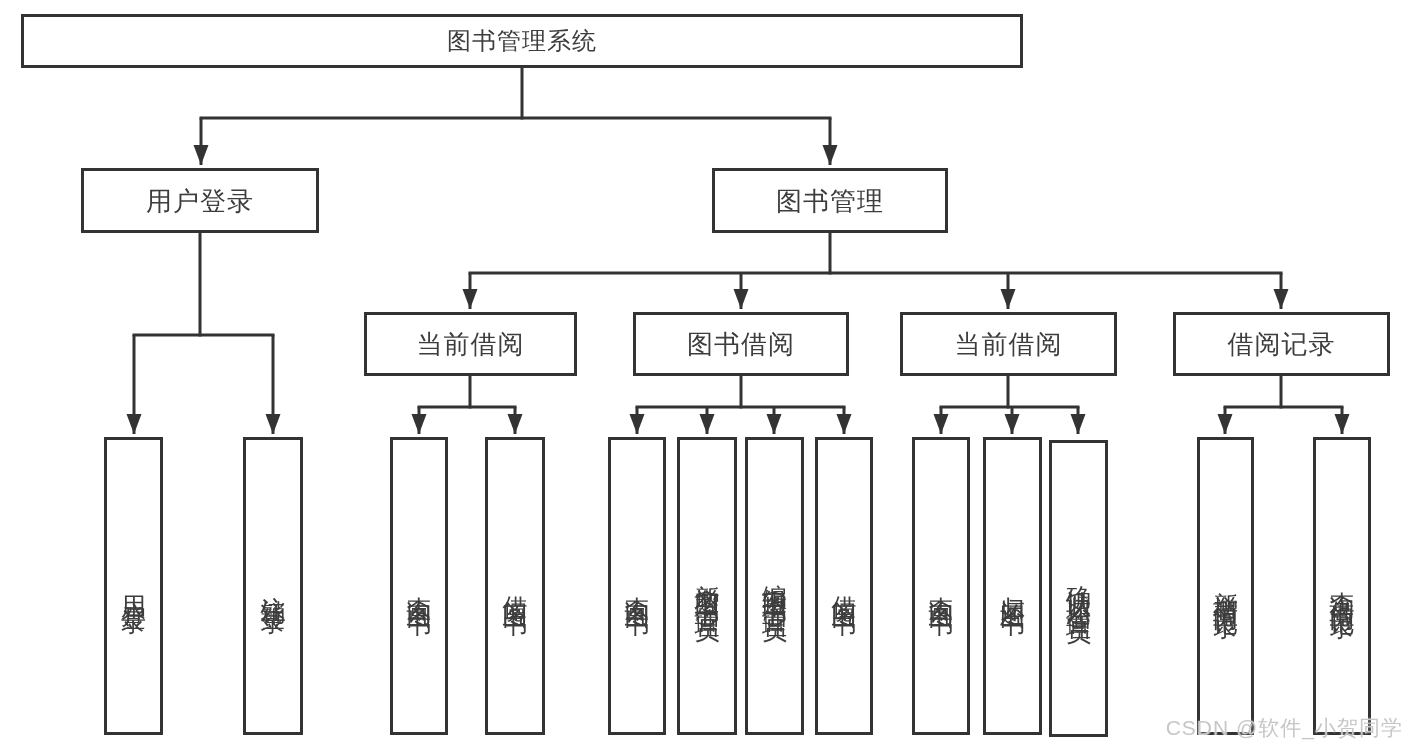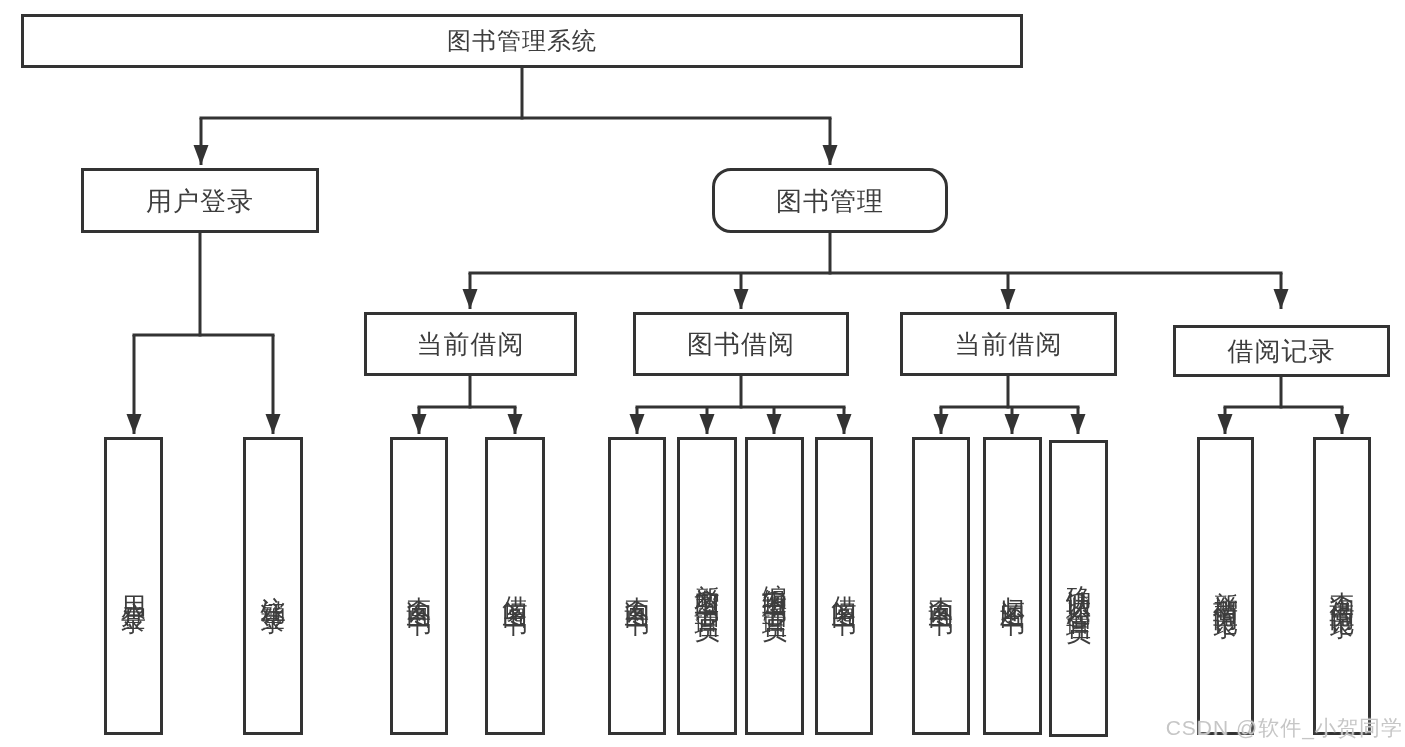--- a/index.html
+++ b/index.html
@@ -100,26 +100,26 @@
       <path d="M1281,376 V408.5"></path>
       <path d="M1223.5,407 H1343.5"></path>
       <path d="M1225,407 V434" marker-end="url(#arw)"></path>
       <path d="M1342,407 V434" marker-end="url(#arw)"></path>
     </g>
   </svg>
 
   <div class="node h-node root-node" style="left:21px; top:14px; width:1002px; height:54px;">图书管理系统</div>
 
   <div class="node h-node" style="left:81px; top:168px; width:238px; height:65px;">用户登录</div>
-  <div class="node h-node" style="left:712px; top:168px; width:236px; height:65px;border-radius:19px;">图书管理</div>
+  <div class="node h-node" style="left:712px; top:168px; width:236px; height:65px;">图书管理</div>
 
   <div class="node h-node" style="left:364px; top:312px; width:213px; height:64px;">当前借阅</div>
   <div class="node h-node" style="left:900px; top:312px; width:217px; height:64px;">当前借阅</div>
   <div class="node h-node" style="left:633px; top:312px; width:216px; height:64px;">图书借阅</div>
-  <div class="node h-node" style="left:1173px; top:325px; width:217px; height:52px;">借阅记录</div>
+  <div class="node h-node" style="left:1173px; top:312px; width:217px; height:64px;">借阅记录</div>
 
   <div class="node v-node" style="left:104px; top:437px; width:59px; height:298px;">用户登录</div>
   <div class="node v-node" style="left:243px; top:437px; width:60px; height:298px;">注销登录</div>
 
   <div class="node v-node" style="left:390px; top:437px; width:58px; height:298px;">查询图书</div>
   <div class="node v-node" style="left:485px; top:437px; width:60px; height:298px;">借阅图书</div>
 
   <div class="node v-node" style="left:608px; top:437px; width:58px; height:298px;">查询图书</div>
   <div class="node v-node" style="left:677px; top:437px; width:60px; height:298px;">新增图书（管理员）</div>
   <div class="node v-node" style="left:745px; top:437px; width:59px; height:298px;">编辑图书（管理员）</div>

